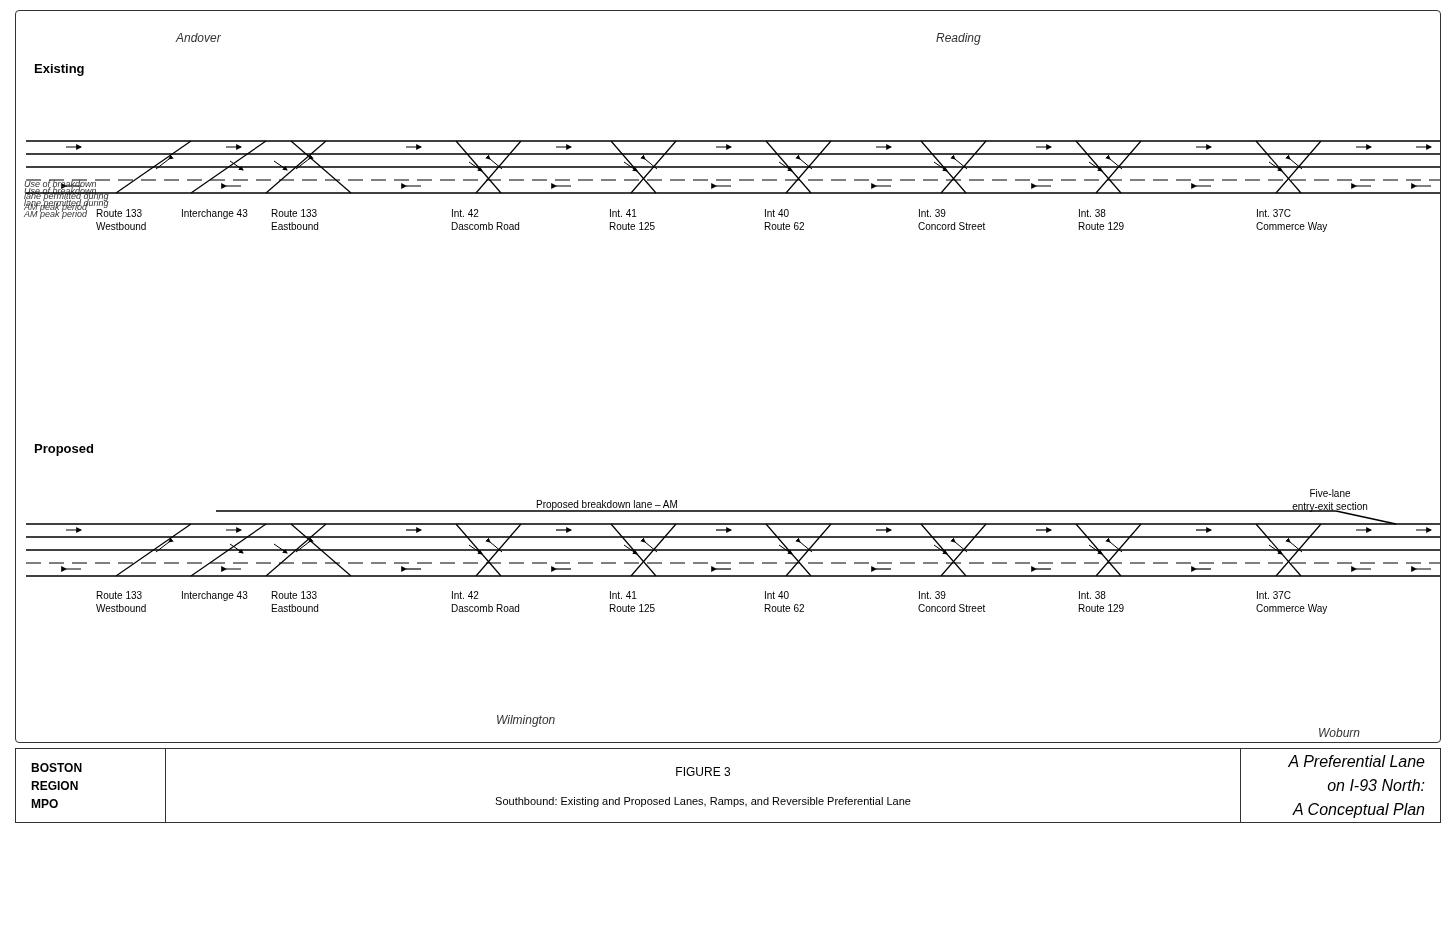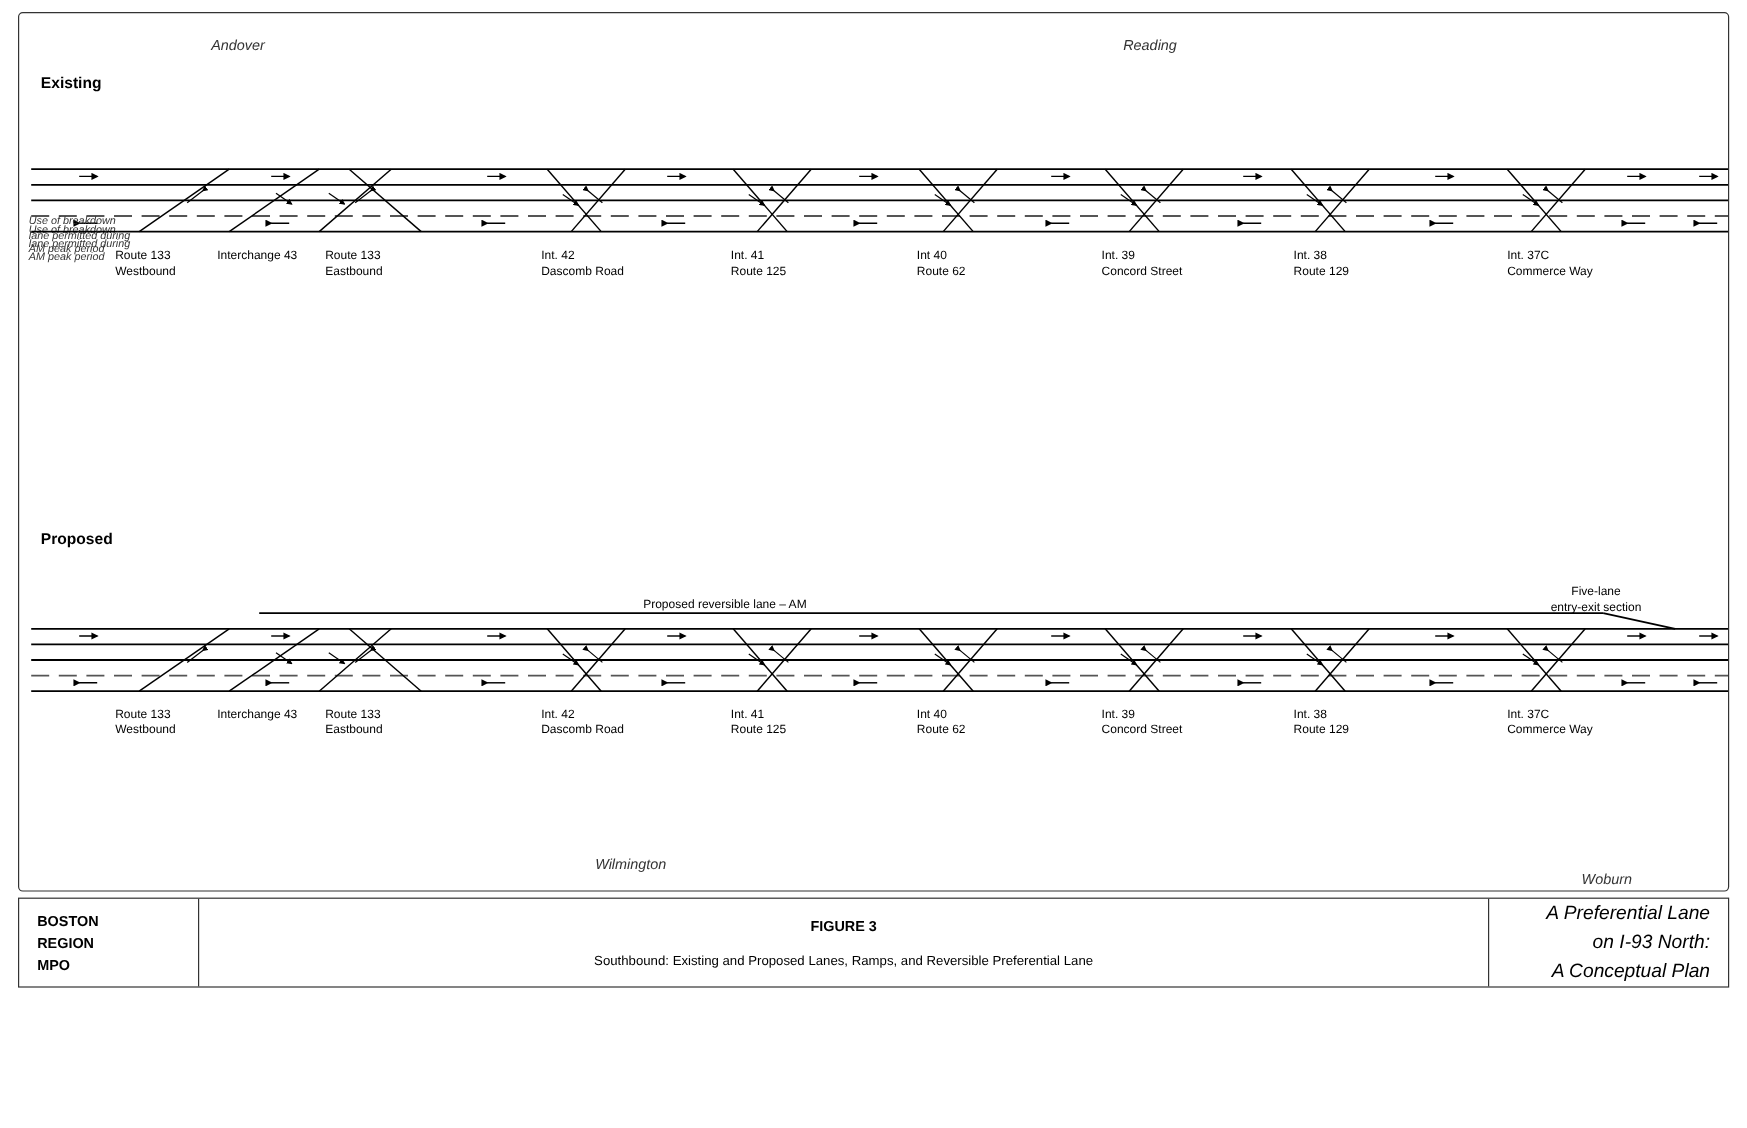--- a/index.html
+++ b/index.html
@@ -73,21 +73,21 @@
     }
     .footer-center {
       flex: 1;
       display: flex;
       flex-direction: column;
       justify-content: center;
       align-items: center;
       padding: 8px;
     }
     .footer-center-title {
-      font-weight: bold;
+      font-weight: normal;
       font-size: 12px;
       text-align: right;
     }
     .footer-center-sub {
       font-size: 11px;
       text-align: center;
       margin-top: 16px;
     }
     .footer-right {
       width: 200px;
@@ -336,21 +336,21 @@
       <div>Int. 38</div>
       <div>Route 129</div>
     </div>
     <div class="interchange" style="top:196px; left:1240px;">
       <div>Int. 37C</div>
       <div>Commerce Way</div>
     </div>
 
     <div class="section-label" style="top:430px; left:18px;">Proposed</div>
 
-    <div class="proposed-reversible-label" style="top:488px; left:520px;">Proposed reversible lane – AM</div>
+    <div class="proposed-reversible-label" style="top:488px; left:520px;">Proposed breakdown lane – AM</div>
 
     <div class="five-lane-label" style="top:476px; right:60px; width:100px;">
       <div style="white-space:pre-line;">Five-lane
 entry-exit section</div>
     </div>
 
     <div class="interchange" style="top:578px; left:80px;">
       <div>Route 133</div>
       <div>Westbound</div>
     </div>

